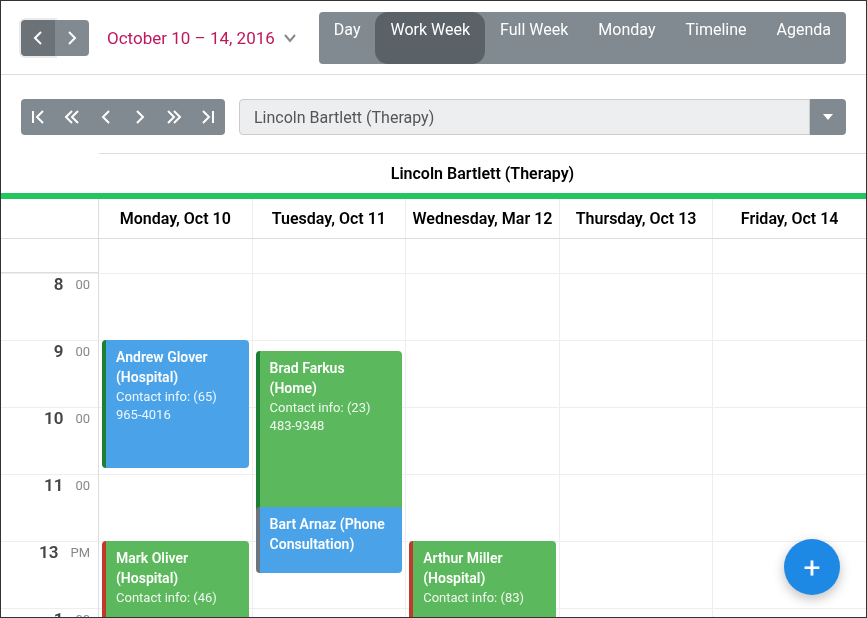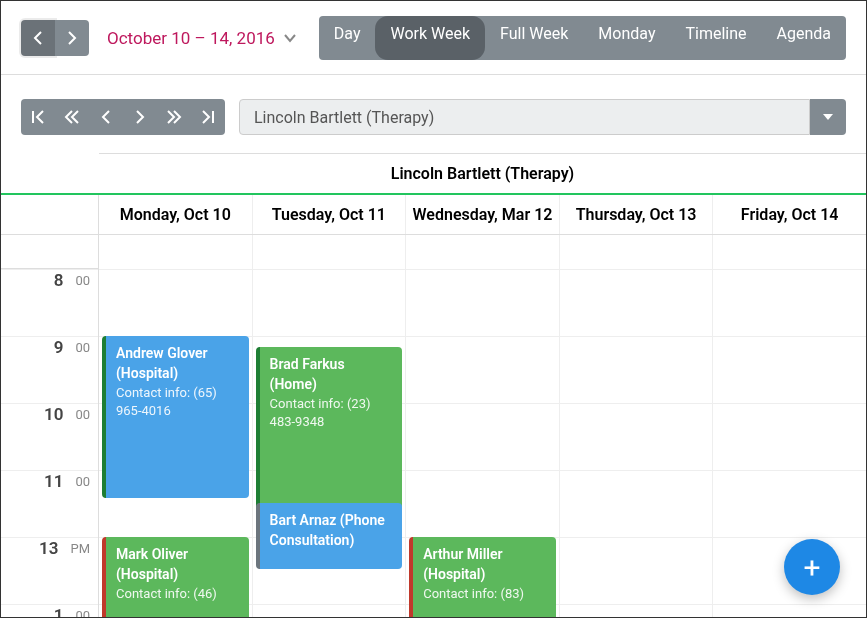--- a/index.html
+++ b/index.html
@@ -52,21 +52,21 @@
   }
   .view-tabs {
     margin-left: auto;
     display: flex;
     background: #818a91;
     border-radius: 4px;
     overflow: hidden;
   }
   .view-tab {
     padding: 0 15px;
-    height: 44px;
+    height: 52px;
     line-height: 36px;
     color: #fff;
     font-size: 16px;
     cursor: pointer;
     border-radius: 13px;
   }
   .view-tab.active { background: #5a6167; }
   
   .toolbar2 {
     padding: 24px 20px 18px 20px;
@@ -117,21 +117,21 @@
   .resource-header {
     text-align: center;
     font-weight: 600;
     font-size: 16px;
     padding: 10px 0;
     margin-left: 98px;
     border-top: 1px solid #ddd;
   }
   .day-header-row {
     display: flex;
-    border-top: 2px solid #22c55e;
+    border-top: 6px solid #22c55e;
     border-bottom: 1px solid #ddd;
   }
   .time-gutter-head { width: 98px; border-right: 1px solid #ddd; }
   .day-head {
     flex: 1;
     text-align: center;
     padding: 10px 0;
     font-weight: 600;
     font-size: 16px;
     border-right: 1px solid #eee;
@@ -327,21 +327,21 @@
     <div class="grid-cols">
 
       <div class="grid-col">
         <div class="row-line allday"></div>
         <div class="row-line"></div>
           <div class="row-line"></div>
           <div class="row-line"></div>
           <div class="row-line"></div>
           <div class="row-line"></div>
           <div class="row-line"></div>
-        <div class="appt blue" style="top:101px;height:162px">
+        <div class="appt blue" style="top:101px;height:128px">
           <div class="title">Andrew Glover (Hospital)</div>
           <div class="contact">Contact info: (65) 965-4016</div>
         </div>
         <div class="appt green" style="top:302px;height:120px">
           <div class="title">Mark Oliver (Hospital)</div>
           <div class="contact">Contact info: (46)</div>
         </div>
       </div>
 
       <div class="grid-col">

